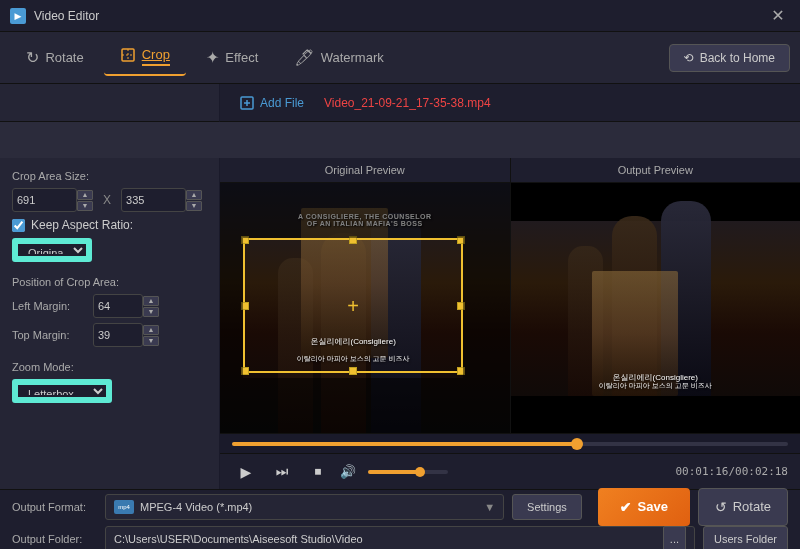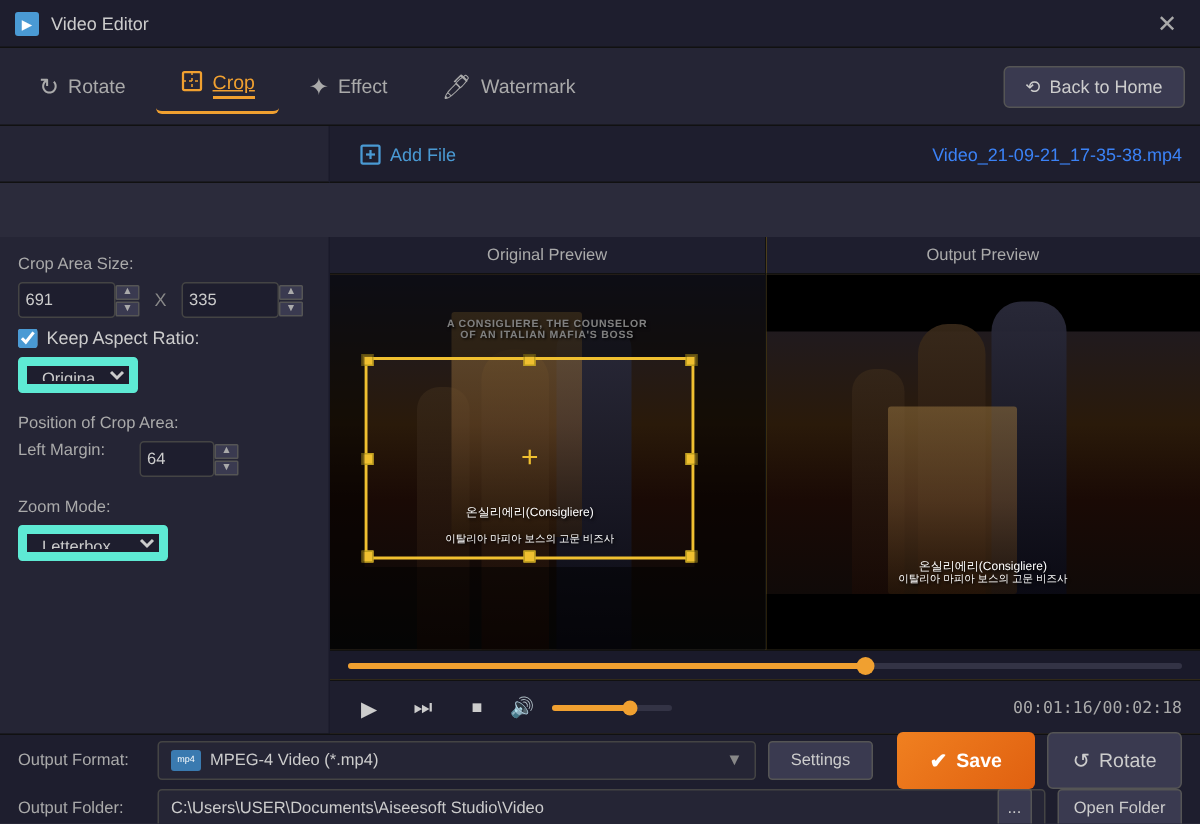--- a/index.html
+++ b/index.html
@@ -172,21 +172,21 @@
       color: #ccc;
       padding: 2px 6px;
       border-radius: 3px;
       font-size: 11px;
       height: 24px;
       cursor: pointer;
       text-decoration: underline;
     }
     .margin-row {
       display: flex;
-      align-items: flex-start;
+      align-items: center;
       gap: 6px;
       margin-bottom: 5px;
     }
     .margin-label {
       color: #aaa;
       font-size: 11px;
       width: 75px;
     }
     .zoom-section { margin-top: 8px; }
 
@@ -206,30 +206,29 @@
       gap: 6px;
       color: #4a9ad4;
       cursor: pointer;
       font-size: 12px;
       background: transparent;
       border: none;
       padding: 4px 8px;
       border-radius: 3px;
     }
     .file-name {
-      color: #3b82f6;
+      color: #ef4444;
       font-size: 12px;
       flex: 1;
-      text-align: right;
     }
 
     
     .preview-area {
       flex: 1;
-      background: #eab308;
+      background: #14532d;
       display: flex;
       flex-direction: column;
     }
     .preview-panels {
       display: flex;
       flex: 1;
       gap: 0;
     }
     .preview-panel {
       flex: 1;
@@ -628,20 +627,30 @@
           <option>Original</option>
         </select>
       </div>
 
       <div class="panel-section">
         <div class="panel-label">Position of Crop Area:</div>
         <div class="margin-row">
           <span class="margin-label">Left Margin:</span>
           <div class="input-group">
             <input class="num-input" type="text" value="64" style="width: 50px;">
+            <div class="spinner-btn">
+              <div class="spin-arrow">▲</div>
+              <div class="spin-arrow">▼</div>
+            </div>
+          </div>
+        </div>
+        <div class="margin-row">
+          <span class="margin-label">Top Margin:</span>
+          <div class="input-group">
+            <input class="num-input" type="text" value="39" style="width: 50px;">
             <div class="spinner-btn">
               <div class="spin-arrow">▲</div>
               <div class="spin-arrow">▼</div>
             </div>
           </div>
         </div>
       </div>
 
       <div class="panel-section zoom-section">
         <div class="panel-label">Zoom Mode:</div>
@@ -781,18 +790,18 @@
         </button>
       </div>
     </div>
     <div class="bottom-row">
       <span class="bottom-label">Output Folder:</span>
       <div class="folder-path">
         <span style="overflow:hidden;text-overflow:ellipsis;white-space:nowrap;max-width:320px;">C:\Users\USER\Documents\Aiseesoft Studio\Video</span>
         <button class="ellipsis-btn" style="margin-left:8px;background:#3a3a50;border:1px solid #555;color:#ccc;padding:1px 6px;border-radius:2px;cursor:pointer;font-size:11px;">...</button>
       </div>
       <button class="open-folder-btn">
-        <span>Open Folder</span>
+        <span>Users Folder</span>
       </button>
     </div>
   </div>
 
 </div>
 
 </body></html>

